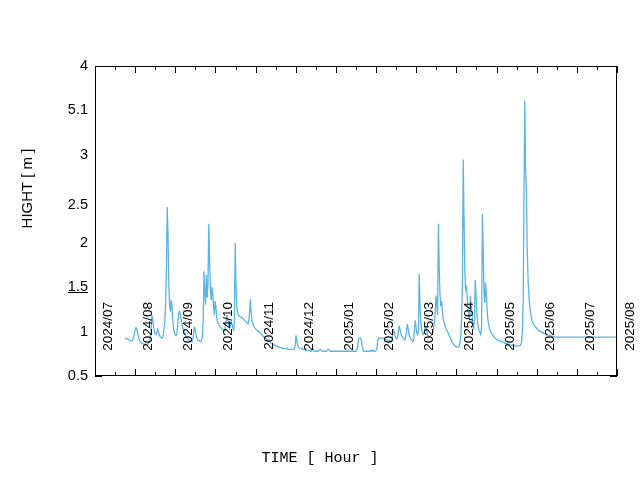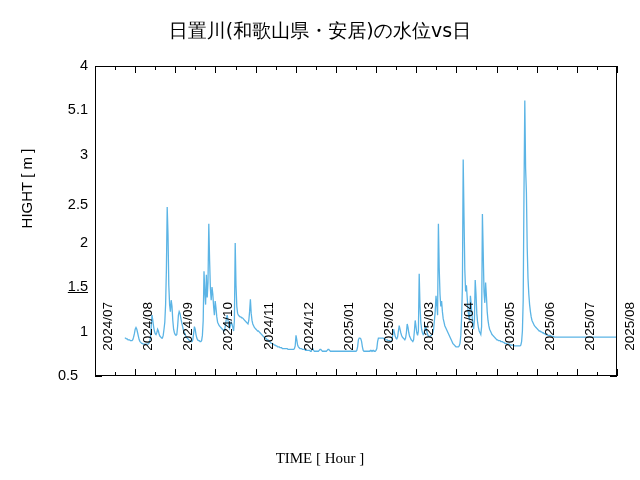--- a/index.html
+++ b/index.html
@@ -104,44 +104,43 @@
     text-align: right;
     color: #000000;
   }
   #xlabel {
     position: absolute;
     left: 0;
     top: 450px;
     width: 640px;
     text-align: center;
     font-size: 15px;
-    font-family: Liberation Serif, serif;
+    font-family: Liberation Mono, monospace;
     color: #000000;
   }
 </style>
 </head>
 <body>
 
 <div id="figure">
 
-  <div id="chart-title">日置川(和歌山県・安居)の水位vs日</div>
 
   <div id="ylabel-wrap">
     <div id="ylabel">HIGHT [ m ]</div>
   </div>
 
   <div id="ytick-labels">
       <div class="ytick-label" style="top: 58px;">4</div>
       <div class="ytick-label" style="top: 102.286px;">5.1</div>
       <div class="ytick-label" style="top: 146.571px;">3</div>
       <div class="ytick-label" style="top: 197px;">2.5</div>
       <div class="ytick-label" style="top: 235.143px;">2</div>
       <div class="ytick-label" style="top: 279.429px; text-decoration: underline;">1.5</div>
       <div class="ytick-label" style="top: 323.714px;">1</div>
-      <div class="ytick-label" style="top: 368px; text-align: center;">0.5</div>
+      <div class="ytick-label" style="top: 368px;">0.5</div>
     </div>
   <div id="ytick-marks">
       <div class="tick-mark" style="left: 95px; top: 66px; width: 7px; height: 1.4px;"></div>
       <div class="tick-mark" style="left: 610px; top: 66px; width: 7px; height: 1.4px;"></div>
       <div class="tick-mark" style="left: 95px; top: 110px; width: 7px; height: 1.4px;"></div>
       <div class="tick-mark" style="left: 610px; top: 110px; width: 7px; height: 1.4px;"></div>
       <div class="tick-mark" style="left: 95px; top: 155px; width: 7px; height: 1.4px;"></div>
       <div class="tick-mark" style="left: 610px; top: 155px; width: 7px; height: 1.4px;"></div>
       <div class="tick-mark" style="left: 95px; top: 199px; width: 7px; height: 1.4px;"></div>
       <div class="tick-mark" style="left: 610px; top: 199px; width: 7px; height: 1.4px;"></div>

